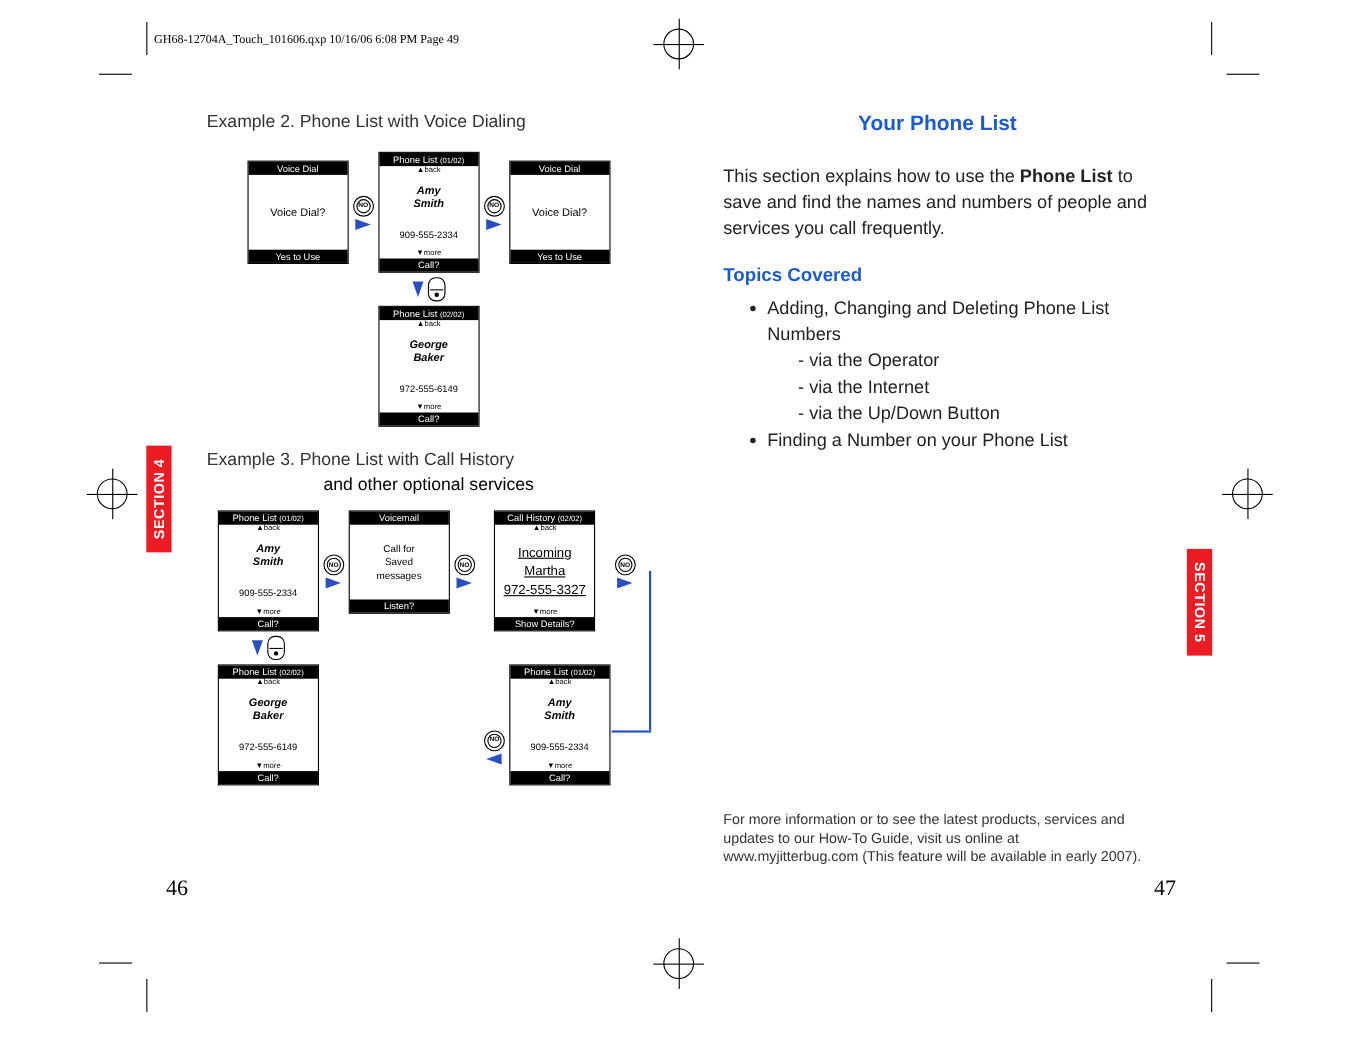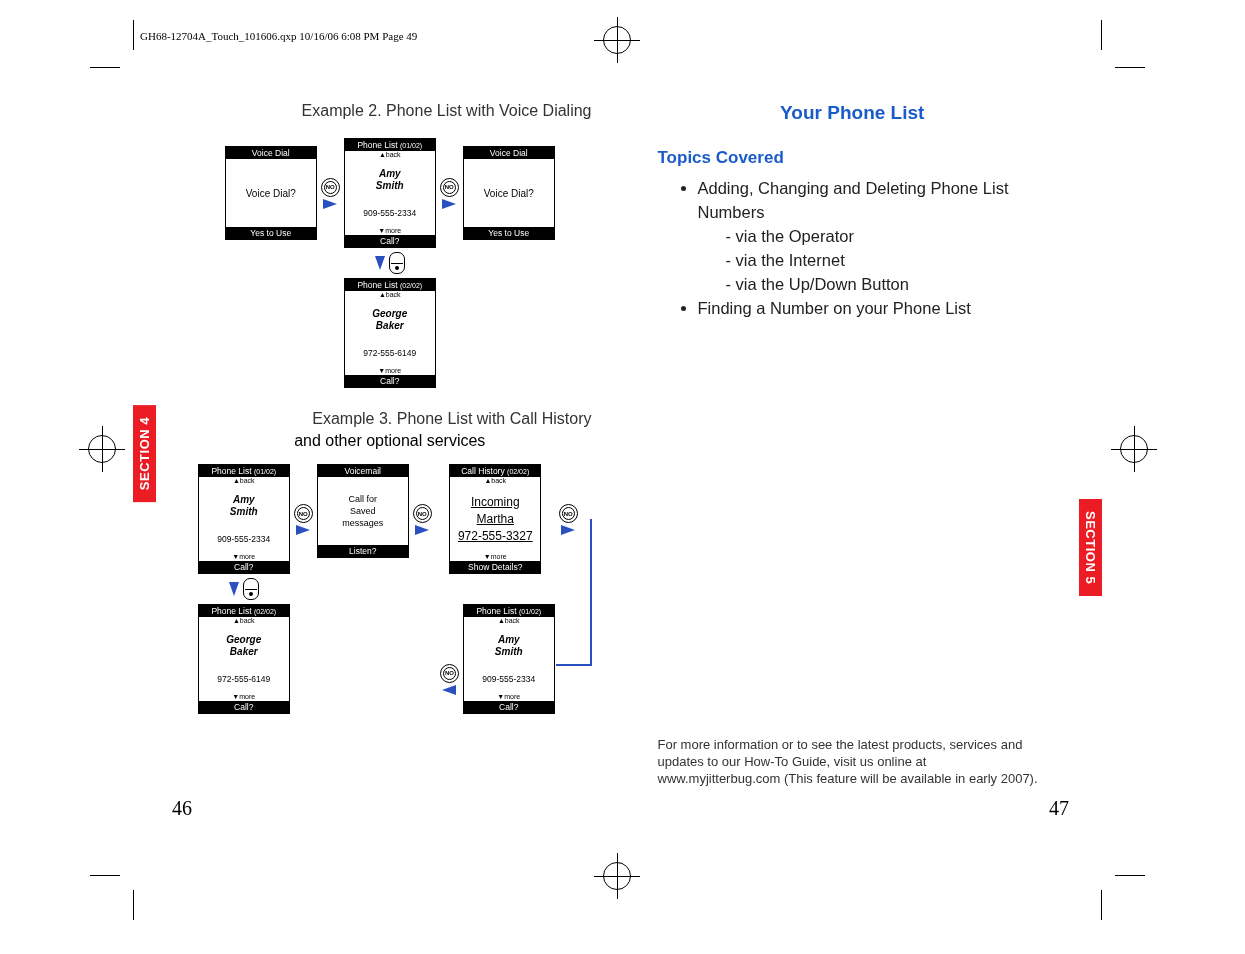--- a/index.html
+++ b/index.html
@@ -83,28 +83,28 @@
   }
   .tab-left { left: 0; top: 338px; transform: rotate(180deg); }
   .tab-right { right: 0; top: 432px; }
 
   .page-number {
     position: absolute;
     bottom: 55px;
     font-size: 20px;
     font-family: Georgia, serif;
   }
-  .page-left .page-number { left: 39px; }
+  .page-left .page-number { left: 18px; }
   .page-right .page-number { right: 33px; }
 
   .example-heading {
     font-family: Verdana, sans-serif;
     font-size: 16px;
     color: #333;
-    text-align: right;
+    text-align: left;
     margin: 0 0 18px 0;
   }
   .example-heading-2 {
     margin-top: 22px;
     margin-bottom: 4px;
   }
   .example-sub {
     font-size: 16px;
     text-align: center;
     margin: 0 0 14px 0;
@@ -488,20 +488,23 @@
     </div>
 
     <div class="page-number">46</div>
   </div>
 
   <div class="page page-right">
     <div class="section-tab tab-right">SECTION 5</div>
 
     <h2 class="r-title">Your Phone List</h2>
 
+    <p class="r-intro">
+      <span>This section explains how to use the </span><b>Phone List</b><span> to save and find the names and numbers of people and services you call frequently.</span>
+    </p>
 
     <p class="r-topics">Topics Covered</p>
 
     <ul class="r-list">
       <li>
         <span>Adding, Changing and Deleting Phone List Numbers</span>
         <ul class="r-sub">
           <li>- via the Operator</li>
           <li>- via the Internet</li>
           <li>- via the Up/Down Button</li>

